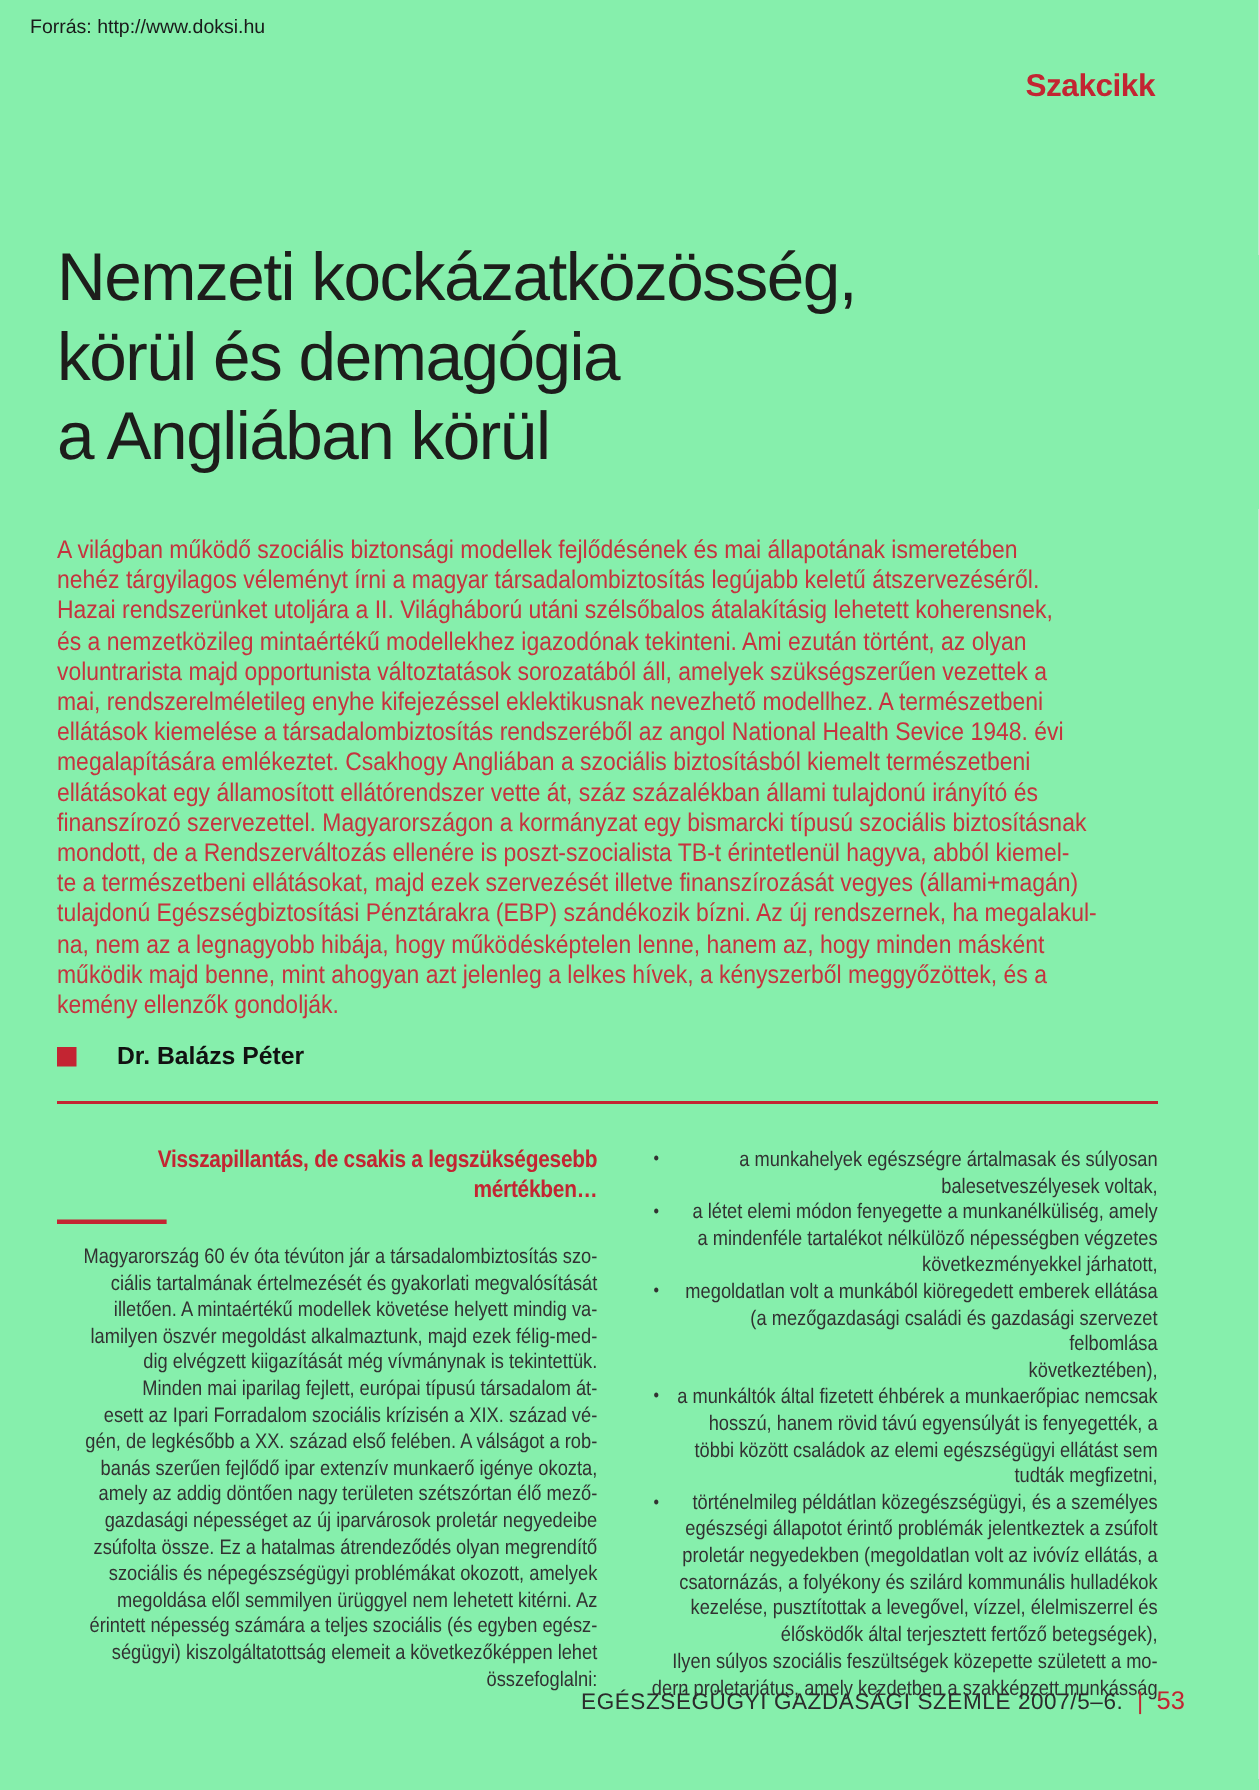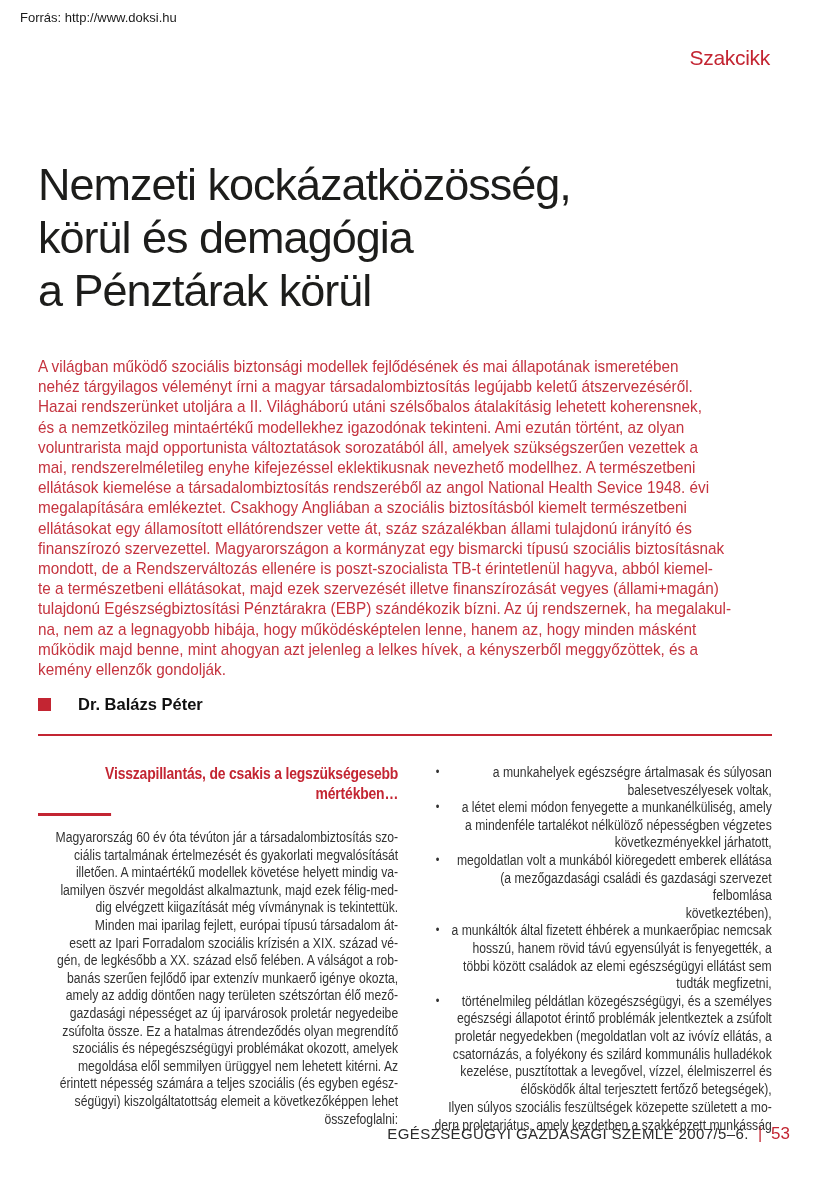--- a/index.html
+++ b/index.html
@@ -1,30 +1,30 @@
 <!DOCTYPE html>
 <html><head>
 <meta charset="utf-8">
 <style>
   html,body{margin:0;padding:0;background:#e8e8e8;}
   .page{
     position:relative;
     width:839px;height:1193px;
     margin:0 auto;
-    background:#ffffff;
+    background:#86efac;
     font-family:"Liberation Sans",sans-serif;
     overflow:hidden;
   }
   .source-note{
     position:absolute;left:20px;top:10px;
     font-size:13px;color:#1a1a1a;
   }
   .category-label{
     position:absolute;top:46px;right:69px;
-    font-size:21px;font-weight:normal;color:#c32532;
+    font-size:21px;font-weight:bold;color:#c32532;
     letter-spacing:-0.3px;
     text-align:center;
   }
   .article-title{
     position:absolute;left:38px;top:158px;
     font-size:45px;line-height:53px;font-weight:normal;
     color:#1d1d1b;letter-spacing:-1px;
   }
   .lead{
     position:absolute;left:38px;top:357px;
@@ -101,21 +101,21 @@
 
 <div class="page">
 
   <div class="source-note">Forrás: http://www.doksi.hu</div>
 
   <div class="category-label">Szakcikk</div>
 
   <div class="article-title">
     <div>Nemzeti kockázatközösség,</div>
     <div>körül és demagógia</div>
-    <div>a Pénztárak körül</div>
+    <div>a Angliában körül</div>
   </div>
 
   <div class="lead">A világban működő szociális biztonsági modellek fejlődésének és mai állapotának ismeretében
 nehéz tárgyilagos véleményt írni a magyar társadalombiztosítás legújabb keletű átszervezéséről.
 Hazai rendszerünket utoljára a II. Világháború utáni szélsőbalos átalakításig lehetett koherensnek,
 és a nemzetközileg mintaértékű modellekhez igazodónak tekinteni. Ami ezután történt, az olyan
 voluntrarista majd opportunista változtatások sorozatából áll, amelyek szükségszerűen vezettek a
 mai, rendszerelméletileg enyhe kifejezéssel eklektikusnak nevezhető modellhez. A természetbeni
 ellátások kiemelése a társadalombiztosítás rendszeréből az angol National Health Sevice 1948. évi
 megalapítására emlékeztet. Csakhogy Angliában a szociális biztosításból kiemelt természetbeni

